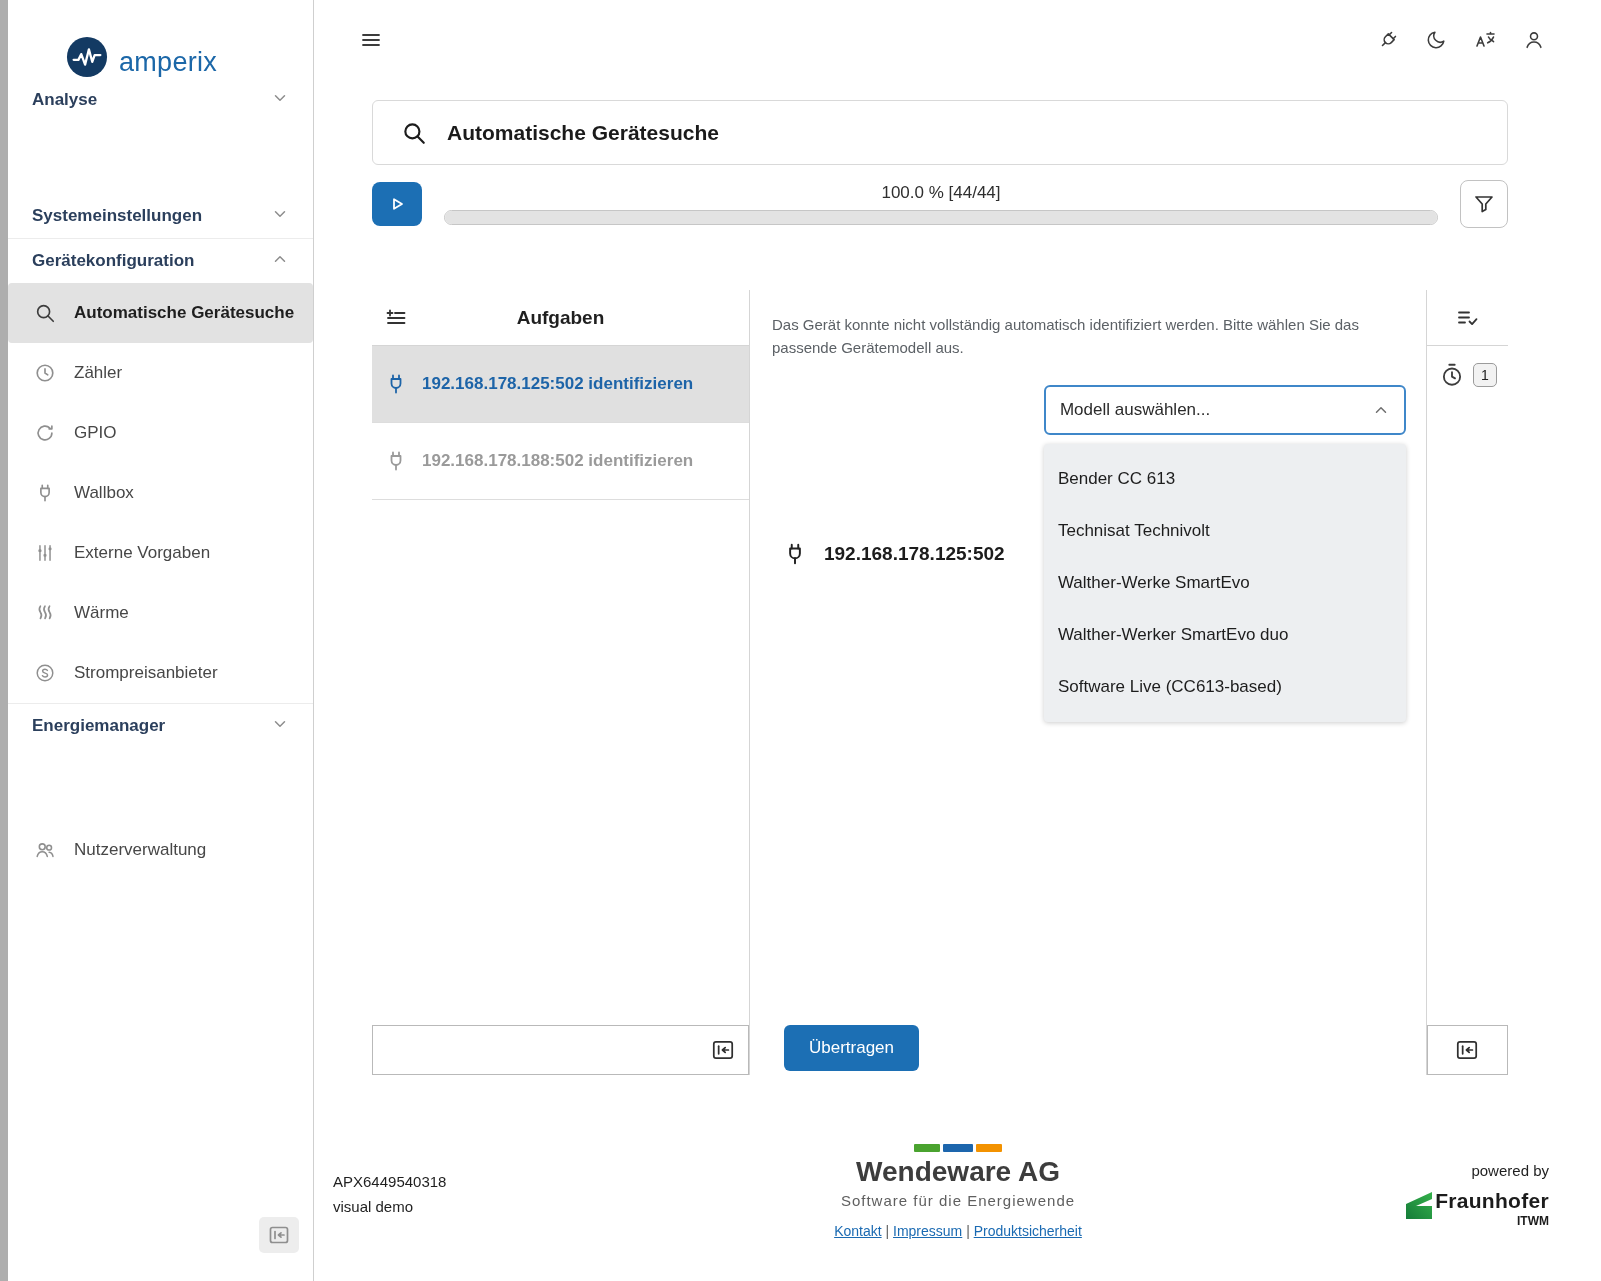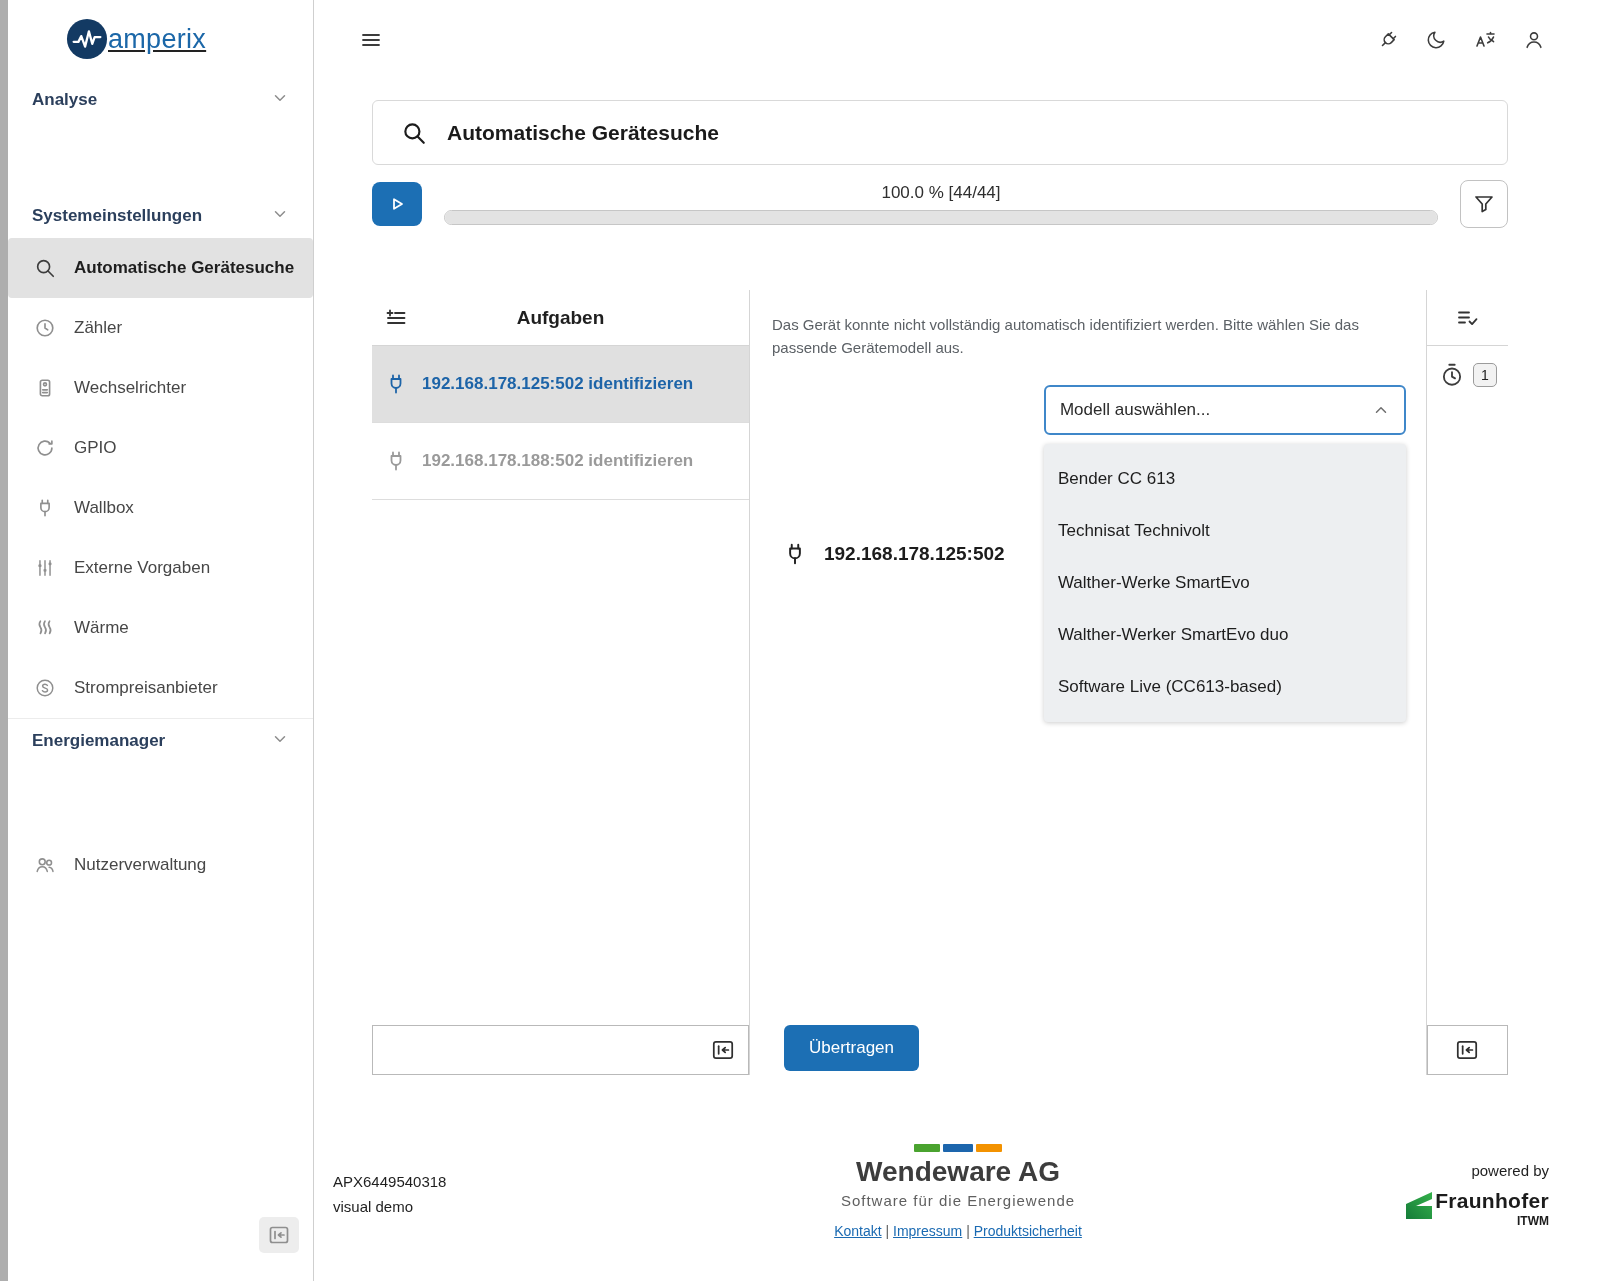--- a/index.html
+++ b/index.html
@@ -6,21 +6,21 @@
   body{width:1601px;height:1281px;overflow:hidden;background:#fff;
        font-family:"Liberation Sans",sans-serif;color:#222;}
   .app{position:relative;width:1601px;height:1281px;}
 
   
   .scroll-strip{position:absolute;left:0;top:0;width:8px;height:1281px;background:#aeaeae;}
 
   
   .sidebar{position:absolute;left:8px;top:0;width:306px;height:1281px;background:#fff;
            border-right:1px solid #cfcfcf;box-sizing:border-box;}
-  .logo-row{height:78px;display:flex;align-items:center;padding-left:58px;text-decoration:underline;}
+  .logo-row{height:78px;display:flex;align-items:flex-end;gap:11px;padding-left:58px;}
   .logo-text{font-size:27px;color:#1b67a8;letter-spacing:.3px;}
   .nav-section{display:flex;align-items:center;justify-content:space-between;
                padding:0 24px;height:44px;cursor:pointer;}
   .nav-section .lbl{font-weight:bold;font-size:17px;color:#2b3f5c;}
   .chev{color:#8d8d8d;flex:0 0 auto;}
   .gap-a{height:72px;}
   .bt{border-top:1px solid #ececec;}
   .sub-item{height:60px;display:flex;align-items:center;gap:18px;padding-left:26px;
             font-size:17px;color:#474747;cursor:pointer;box-sizing:border-box;}
   .sub-item .ico{width:22px;height:22px;color:#8f8f8f;flex:0 0 auto;display:flex;}
@@ -145,48 +145,44 @@
 
       <div class="gap-a"></div>
 
       <div class="nav-section">
         <span class="lbl">Systemeinstellungen</span>
         <span class="chev"><svg width="18" height="18" viewBox="0 0 24 24" fill="none" stroke="currentColor" stroke-width="2" stroke-linecap="round" stroke-linejoin="round">
               <path d="M6 9l6 6 6-6"></path>
             </svg></span>
       </div>
 
+      <div class="nav-section bt">
+        <span class="lbl">Gerätekonfiguration</span>
+        <span class="chev"><svg width="18" height="18" viewBox="0 0 24 24" fill="none" stroke="currentColor" stroke-width="2" stroke-linecap="round" stroke-linejoin="round">
+              <path d="M6 15l6-6 6 6"></path>
+            </svg></span>
+      </div>
 
       <div class="sub-item active">
         <span class="ico">
             <svg width="22" height="22" viewBox="0 0 24 24" fill="none" stroke="currentColor" stroke-width="1.8" stroke-linecap="round">
               <circle cx="10.5" cy="10.5" r="6.5"></circle>
               <path d="M15.3 15.3 21 21"></path>
             </svg>
           </span>
         <span>Automatische Gerätesuche</span>
       </div>
       <div class="sub-item">
         <span class="ico">
             <svg width="22" height="22" viewBox="0 0 24 24" fill="none" stroke="currentColor" stroke-width="1.8" stroke-linecap="round" stroke-linejoin="round">
               <circle cx="12" cy="12" r="8.5"></circle>
               <path d="M12 7.5V12l3 2"></path>
             </svg>
           </span>
         <span>Zähler</span>
-      </div>
-      <div class="sub-item">
-        <span class="ico">
-            <svg width="22" height="22" viewBox="0 0 24 24" fill="none" stroke="currentColor" stroke-width="1.8" stroke-linecap="round" stroke-linejoin="round">
-              <rect x="7" y="3.5" width="10" height="17" rx="2"></rect>
-              <circle cx="12" cy="8" r="1.6"></circle>
-              <path d="M9.5 14h5M9.5 17h5"></path>
-            </svg>
-          </span>
-        <span>Wechselrichter</span>
       </div>
       <div class="sub-item">
         <span class="ico">
             <svg width="22" height="22" viewBox="0 0 24 24" fill="none" stroke="currentColor" stroke-width="1.8" stroke-linecap="round" stroke-linejoin="round">
               <path d="M19.5 12a7.5 7.5 0 1 1-2.2-5.3"></path>
               <path d="M19.5 4.5v3h-3"></path>
             </svg>
           </span>
         <span>GPIO</span>
       </div>

